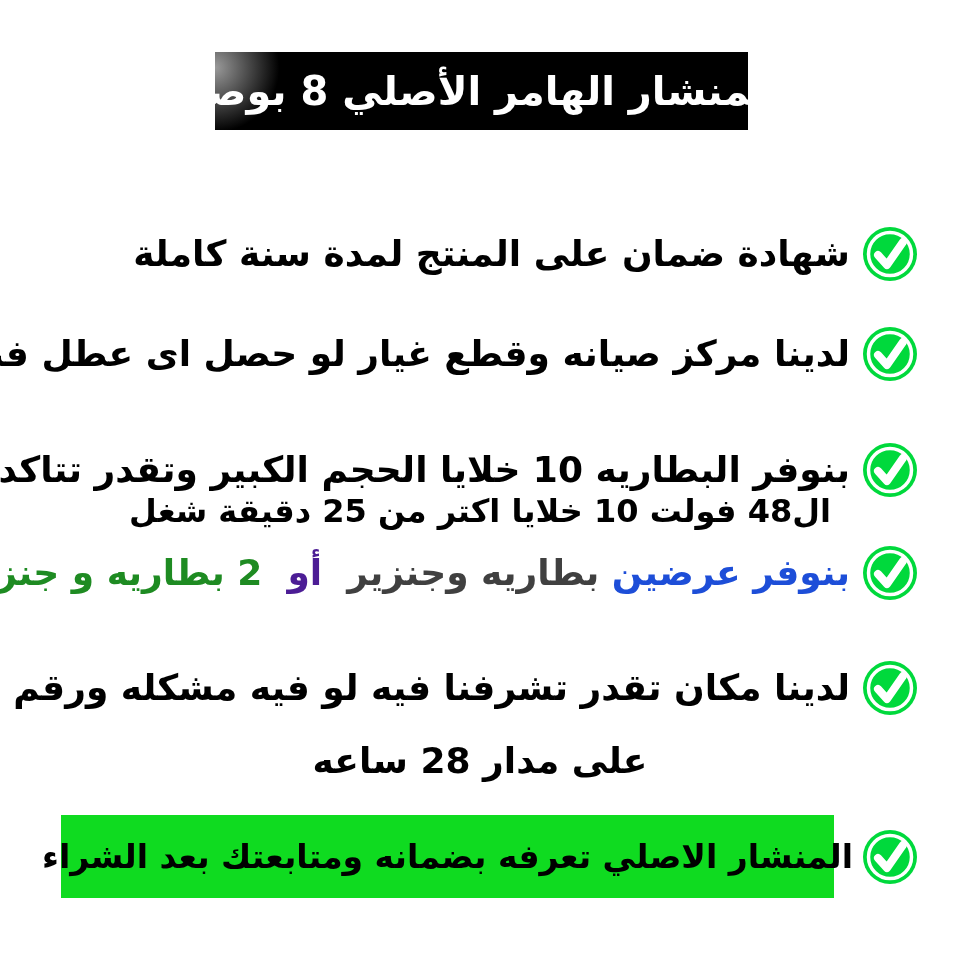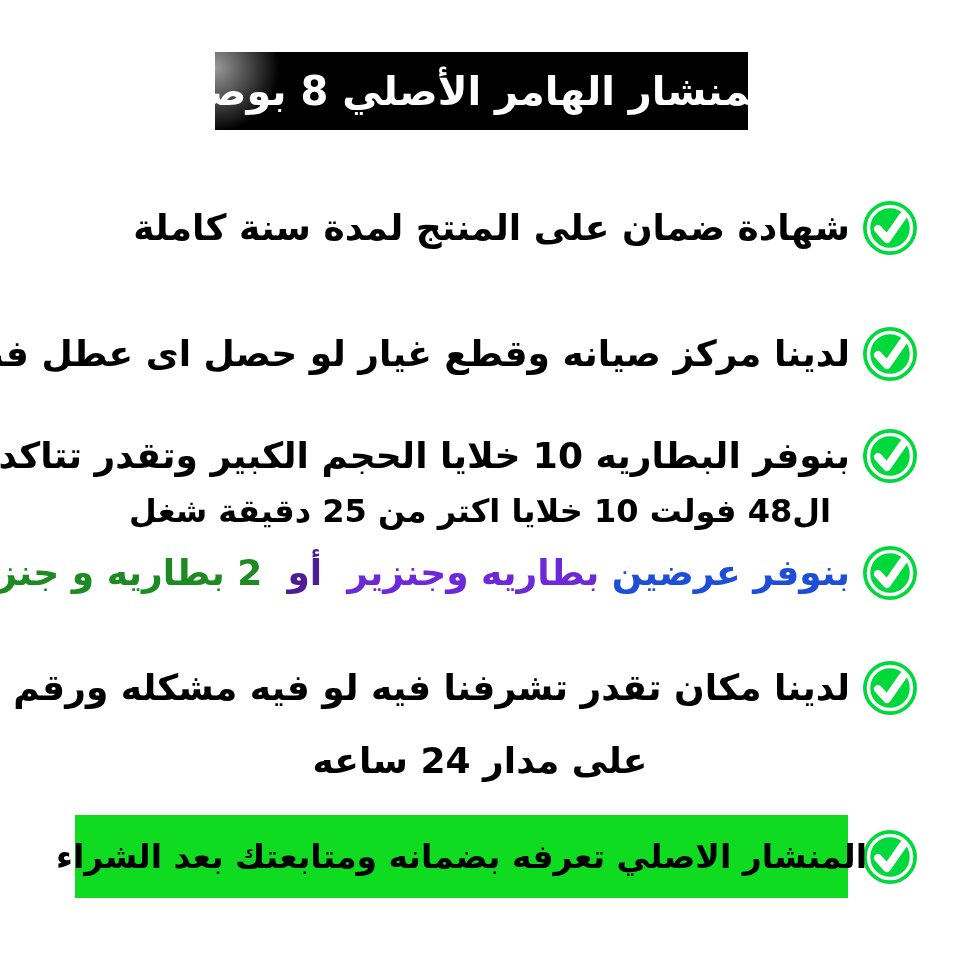--- a/index.html
+++ b/index.html
@@ -25,38 +25,38 @@
   .row{
     position:absolute;right:42px;height:56px;
     display:flex;align-items:center;gap:12px;
     direction:rtl;
   }
   .check{width:56px;height:56px;flex:0 0 56px;display:block;}
   .ftext{
     color:#000;font-weight:bold;font-size:36px;white-space:nowrap;
     line-height:1;direction:rtl;
   }
-  .row-1{top:200px;}
+  .row-1{top:226px;}
   .row-2{top:326px;}
-  .row-3{top:428px;margin-left:40px;}
+  .row-3{top:442px;margin-left:40px;}
   .row-4{top:545px;}
   .row-5{top:660px;}
 
   
   .subline{
     position:absolute;left:0;width:100%;text-align:center;
     color:#000;font-weight:bold;font-size:32px;direction:rtl;white-space:nowrap;
   }
   .sub-3{top:492px;}
   .sub-5{top:740px;font-size:36px;}
 
   
   .footer-row{
     position:absolute;right:42px;top:815px;height:83px;
-    display:flex;align-items:center;gap:14px;direction:rtl;
+    display:flex;align-items:center;gap:28px;direction:rtl;
   }
   .footer-box{
     width:773px;height:83px;background:#0FDB20;
     display:flex;align-items:center;justify-content:center;
   }
   .footer-box .ftext{font-size:33px;}
   .offer-seg{white-space:pre;}
 </style>
 </head>
 <body>
@@ -103,35 +103,35 @@
 
   <div class="row row-4">
     <span class="check">
       <svg viewBox="0 0 56 56" width="56" height="56">
         <circle cx="28" cy="28" r="27" fill="#00D93C"></circle>
         <circle cx="28" cy="28" r="21.5" fill="none" stroke="#ffffff" stroke-width="3.5"></circle>
         <path d="M16 29 L25 39 L41 16" fill="none" stroke="#ffffff" stroke-width="8" stroke-linecap="round" stroke-linejoin="round"></path>
       </svg>
     </span>
     <div class="ftext">
-      <span class="offer-seg" style="color: #1d4ed8;">بنوفر عرضين </span><span class="offer-seg" style="color: #6d28d9; text-align: center;">بطاريه وجنزير</span><span class="offer-seg" style="color: #4c1d95;">  أو  </span><span class="offer-seg" style="color: rgb(30, 139, 34);">2 بطاريه و جنزير</span>
+      <span class="offer-seg" style="color: #1d4ed8;">بنوفر عرضين </span><span class="offer-seg" style="color: #404040; text-align: center;">بطاريه وجنزير</span><span class="offer-seg" style="color: #4c1d95;">  أو  </span><span class="offer-seg" style="color: rgb(30, 139, 34);">2 بطاريه و جنزير</span>
     </div>
   </div>
 
   <div class="row row-5">
     <span class="check">
       <svg viewBox="0 0 56 56" width="56" height="56">
         <circle cx="28" cy="28" r="27" fill="#00D93C"></circle>
         <circle cx="28" cy="28" r="21.5" fill="none" stroke="#ffffff" stroke-width="3.5"></circle>
         <path d="M16 29 L25 39 L41 16" fill="none" stroke="#ffffff" stroke-width="8" stroke-linecap="round" stroke-linejoin="round"></path>
       </svg>
     </span>
     <div class="ftext">لدينا مكان تقدر تشرفنا فيه لو فيه مشكله ورقم تواصل</div>
   </div>
-  <div class="subline sub-5">على مدار 24 ساعه</div>
+  <div class="subline sub-5">على مدار 28 ساعه</div>
 
   <div class="footer-row">
     <span class="check">
       <svg viewBox="0 0 56 56" width="56" height="56">
         <circle cx="28" cy="28" r="27" fill="#00D93C"></circle>
         <circle cx="28" cy="28" r="21.5" fill="none" stroke="#ffffff" stroke-width="3.5"></circle>
         <path d="M16 29 L25 39 L41 16" fill="none" stroke="#ffffff" stroke-width="8" stroke-linecap="round" stroke-linejoin="round"></path>
       </svg>
     </span>
     <div class="footer-box">

